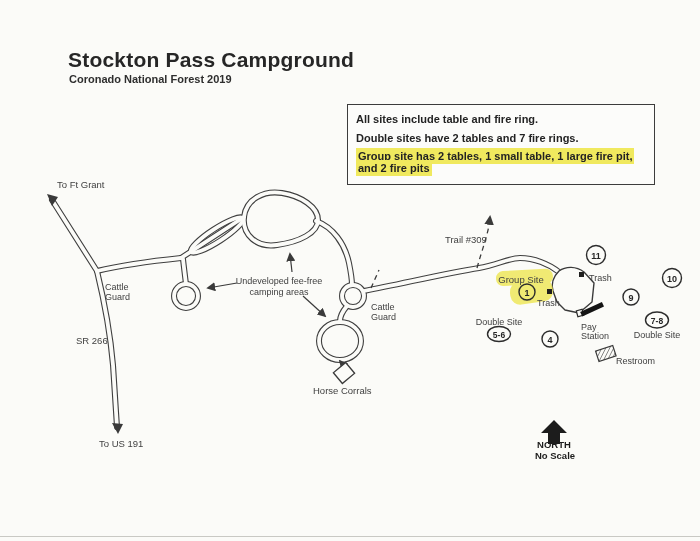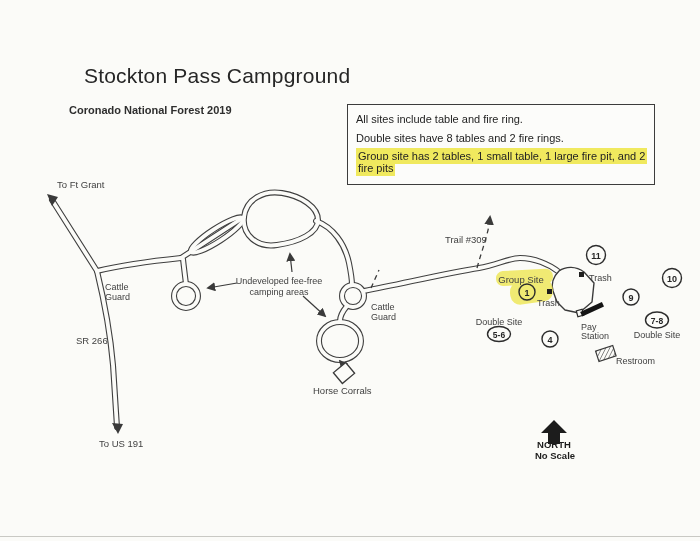--- a/index.html
+++ b/index.html
@@ -1,23 +1,23 @@
 <!DOCTYPE html>
 <html><head>
 <meta charset="utf-8">
 <style>
   html,body{margin:0;padding:0;}
   body{font-family:"Liberation Sans",sans-serif;background:#e8e8e6;}
   .page{position:relative;width:700px;height:541px;background:#fbfbf8;overflow:hidden;}
   .hdr{position:absolute;left:68px;top:48px;}
-  .hdr h1{margin:16px;font-size:21px;font-weight:normal;color:#262626;letter-spacing:.2px;}
+  .hdr h1{margin:0;font-size:21px;font-weight:bold;color:#262626;letter-spacing:.2px;}
   .hdr .sub{margin:1px 0 0 1px;font-size:11px;font-weight:bold;color:#2e2e2e;}
   .infobox{position:absolute;left:347px;top:104px;width:306px;border:1.5px solid #3c3c3c;
            background:#fcfcfa;padding:5px 0 6px 0;}
-  .infobox .ln{font-size:11px;color:#232323;padding:3px 8px 3.5px 8px;line-height:12px;}
+  .infobox .ln{font-size:11px;color:#232323;padding:3px 8px 3.5px 8px;line-height:12px;font-weight:bold;}
   .infobox .hl{background:#f0e95e;display:inline;box-decoration-break:clone;padding:2px 2px;}
   svg text{font-family:"Liberation Sans",sans-serif;}
   .lbl{font-size:9.5px;fill:#414141;}
   .lbl-sm{font-size:9px;fill:#414141;}
   .sitnum{font-size:9px;font-weight:bold;fill:#262626;}
   .sitnum-sm{font-size:8.5px;font-weight:bold;fill:#262626;}
   .compass{font-size:9.5px;font-weight:bold;fill:#1d1d1d;}
   .casing{stroke:#3f3f3f;stroke-width:6;fill:none;stroke-linecap:round;stroke-linejoin:round;}
   .fillline{stroke:#fbfbf8;stroke-width:3.8;fill:none;stroke-linecap:round;stroke-linejoin:round;}
   .thin{stroke:#3a3a3a;stroke-width:1.2;fill:none;}
@@ -29,21 +29,21 @@
 
 <div class="page">
 
   <div class="hdr">
     <h1>Stockton Pass Campground</h1>
     <div class="sub">Coronado National Forest 2019</div>
   </div>
 
   <div class="infobox">
     <div class="ln">All sites include table and fire ring.</div>
-    <div class="ln">Double sites have 8 tables and 2 fire rings.</div>
+    <div class="ln">Double sites have 2 tables and 7 fire rings.</div>
     <div class="ln"><span class="hl">Group site has 2 tables, 1 small table, 1 large fire pit, and 2 fire pits</span></div>
   </div>
 
   <svg width="700" height="541" viewBox="0 0 700 541" style="position:absolute;left:0;top:0;">
     <defs>
       <marker id="arr" viewBox="0 0 10 10" refX="8" refY="5" markerWidth="7.5" markerHeight="7.5" orient="auto-start-reverse">
         <path d="M0,0 L10,5 L0,10 z" fill="#3a3a3a"></path>
       </marker>
       <pattern id="hatch" width="3.5" height="3.5" patternUnits="userSpaceOnUse" patternTransform="rotate(45)">
         <line x1="0" y1="0" x2="0" y2="3.5" stroke="#3a3a3a" stroke-width="1.1"></line>

